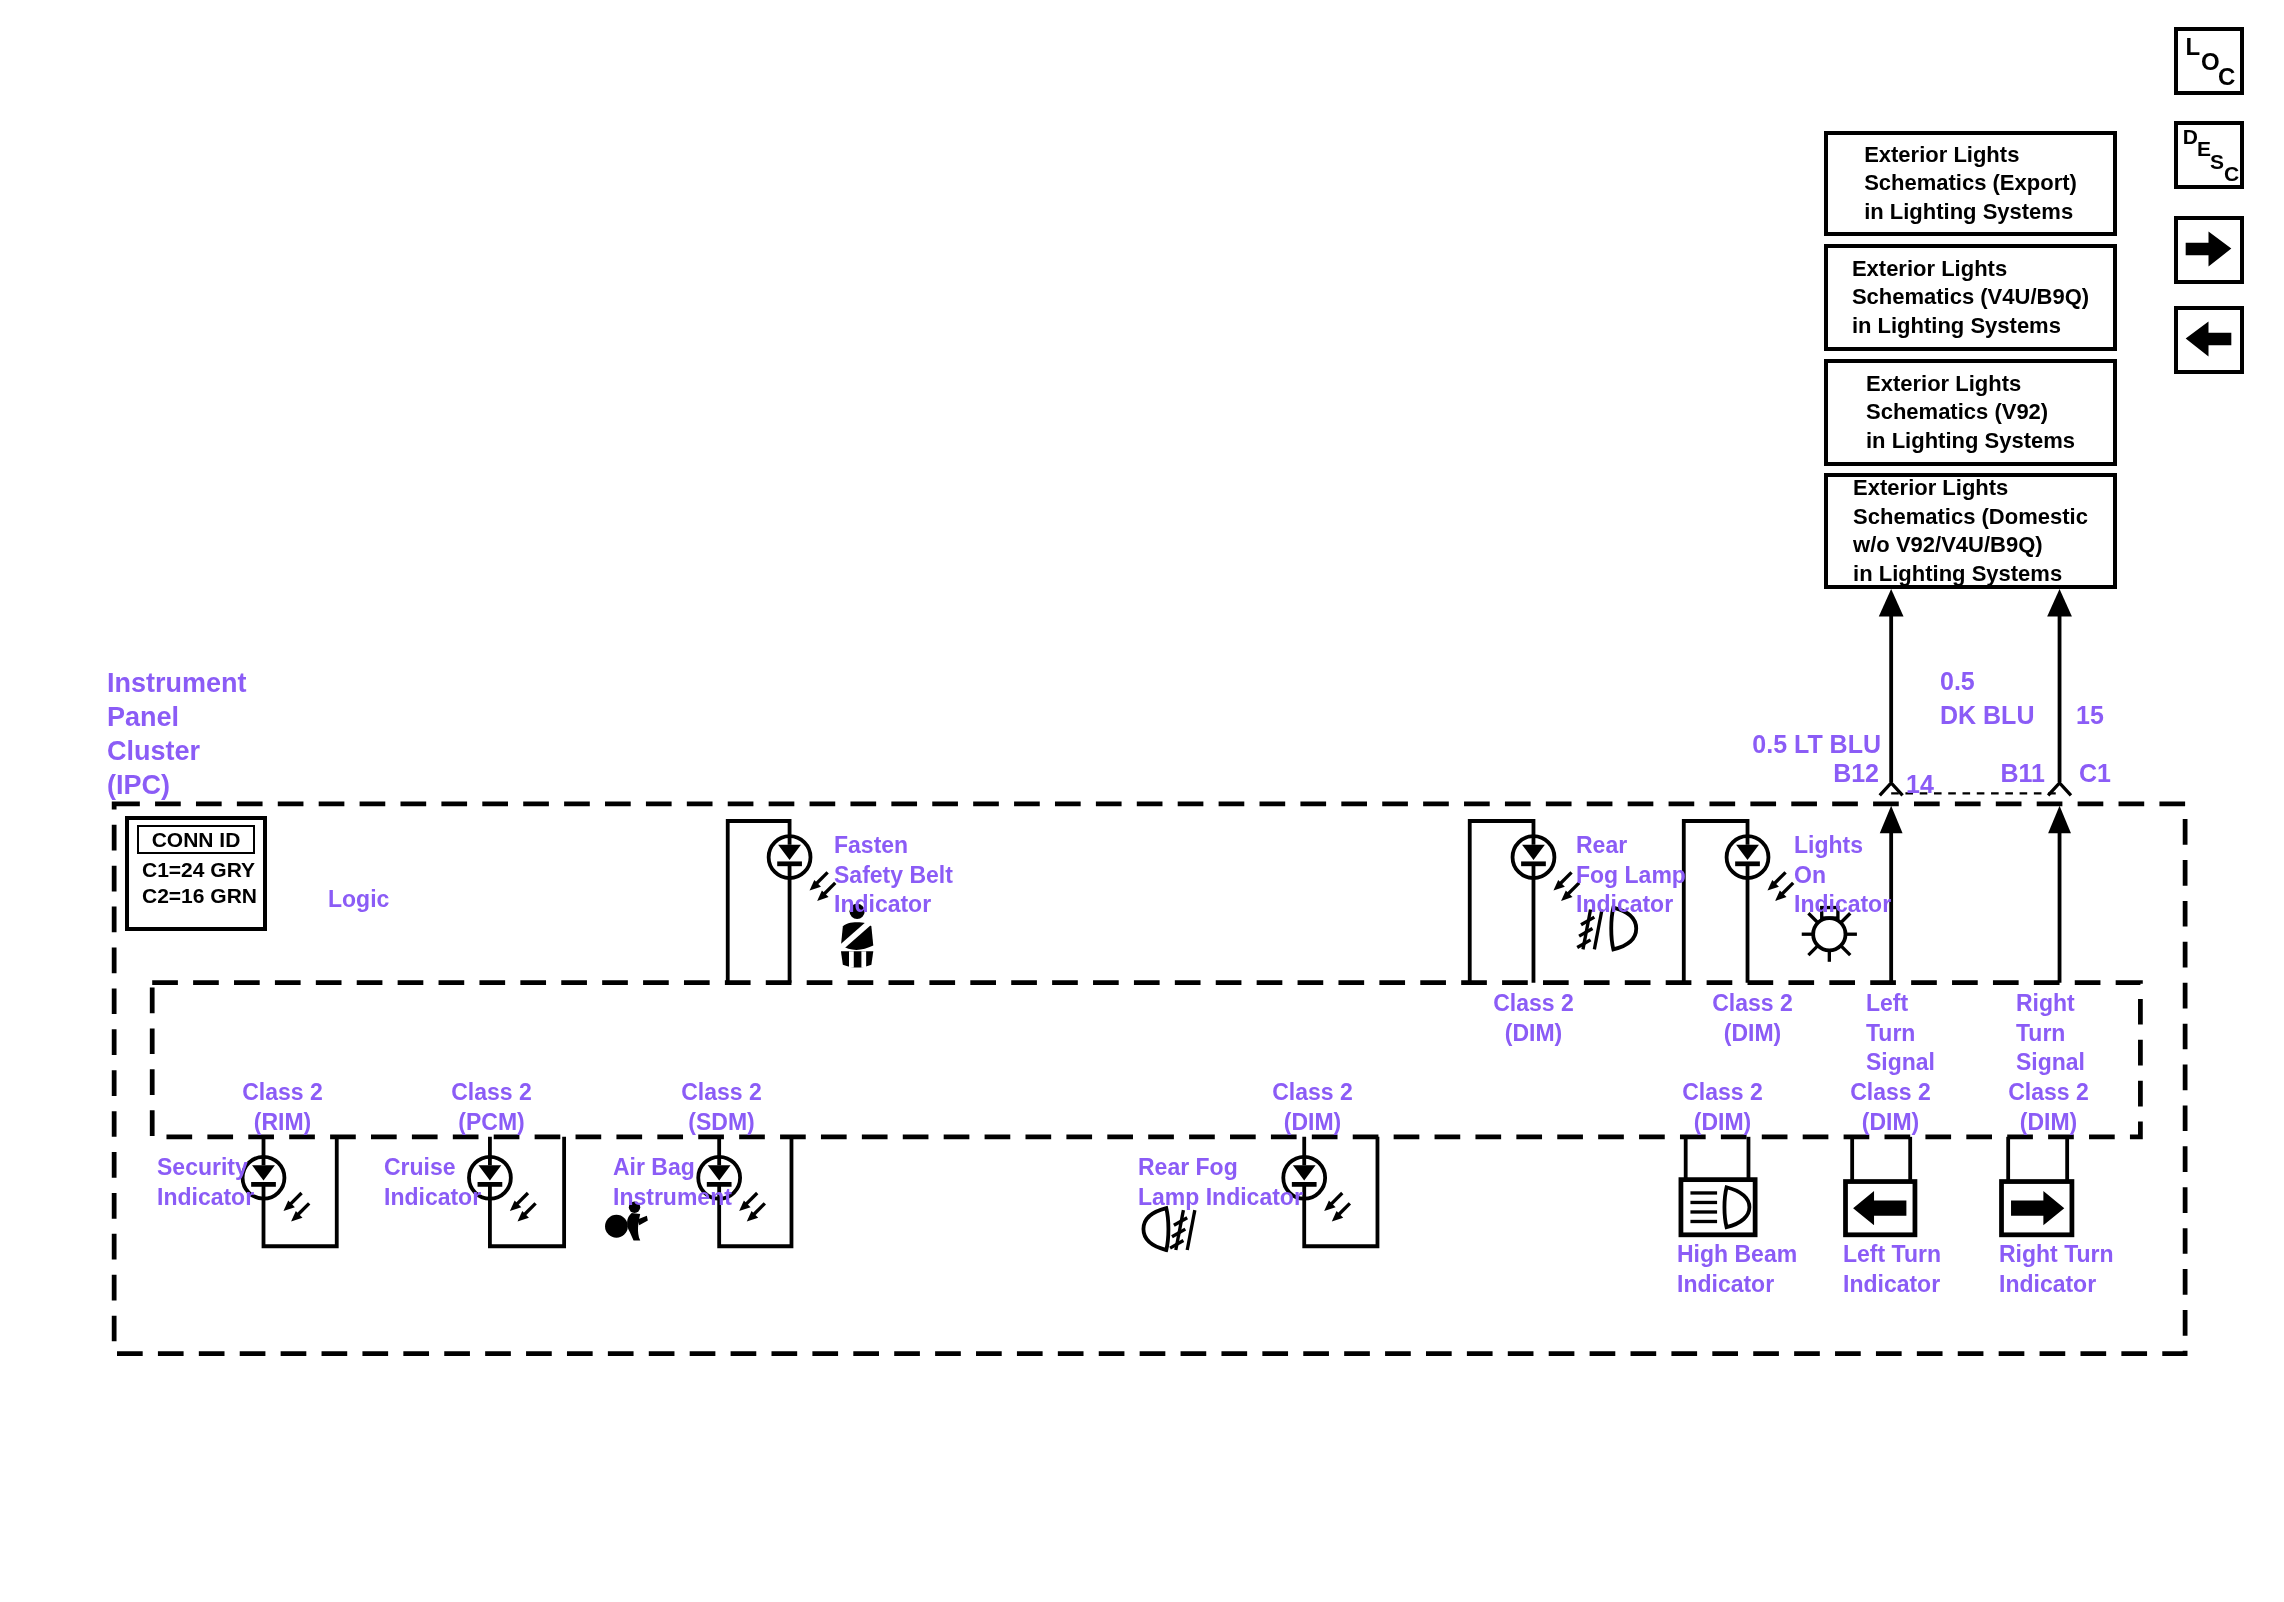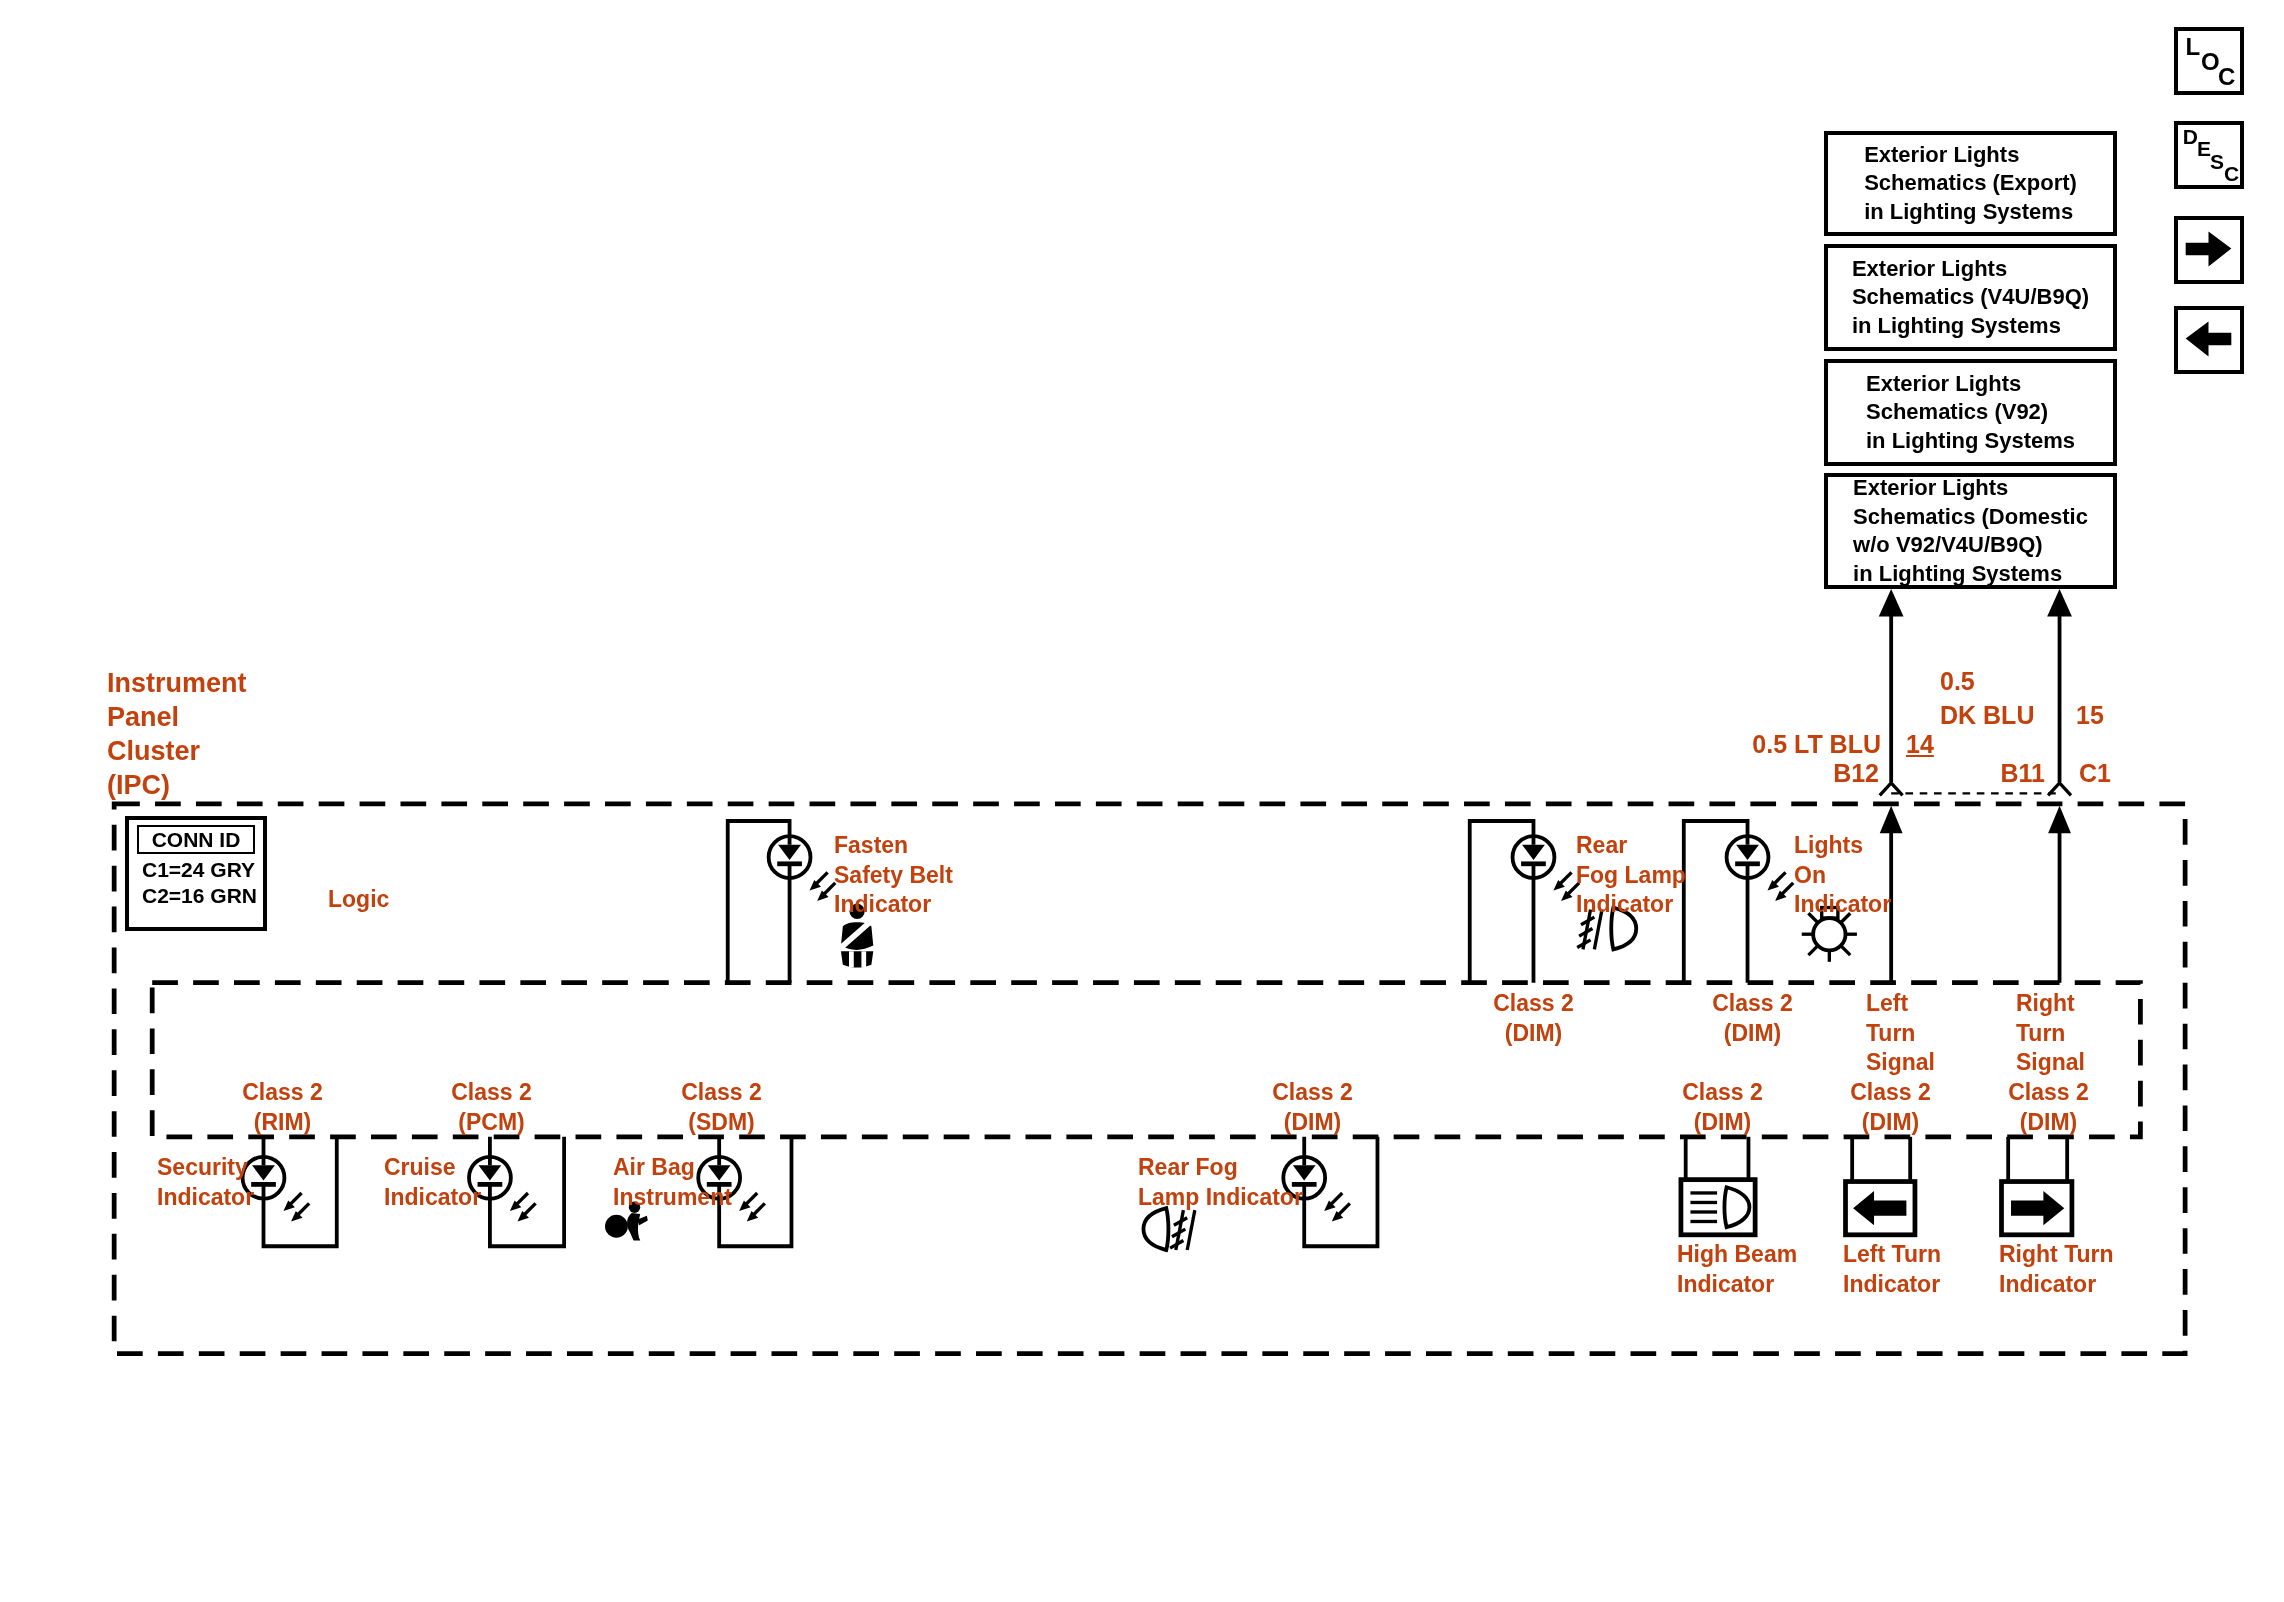--- a/index.html
+++ b/index.html
@@ -1,21 +1,21 @@
 <!DOCTYPE html>
 <html style="font-size:15px"><head>
 <meta charset="utf-8">
 <style>
   html,body { margin:0; padding:0; background:#fff; }
   #stage {
     position:relative; width:2285px; height:1603px; background:#ffffff;
     font-family:"Liberation Sans", sans-serif; color:#000; overflow:hidden;
   }
   #gfx { position:absolute; left:0; top:0; }
-  .lbl { position:absolute; font-weight:bold; white-space:pre-line; color:#c2410c; }
+  .lbl { position:absolute; font-weight:bold; white-space:pre-line; color:#8b5cf6; }
   .s24 { font-size:23px; line-height:29.5px; }
   .s28 { font-size:27px; line-height:34px; }
   .s31 { font-size:25px; line-height:31px; }
   .ctr { text-align:center; }
   .rt  { text-align:right; }
   .navbox {
     position:absolute; left:1824px; width:293px; box-sizing:border-box;
     border:4.8px solid #000; background:#fff;
     display:flex; align-items:center; justify-content:center;
   }
@@ -246,21 +246,21 @@
       <polygon points="8,24 32,24 32,12 56,30 32,49 32,37 8,37" fill="#000"></polygon>
     </svg>
   </div>
   <div class="cornerbtn" style="top:306px;">
     <svg width="61" height="58" viewBox="0 0 64 61">
       <polygon points="56,24 32,24 32,12 8,30 32,49 32,37 56,37" fill="#000"></polygon>
     </svg>
   </div>
 
   <div class="lbl s31 rt" style="left:1674px; top:729px; width:207px;">0.5 LT BLU</div>
-  <div class="lbl s31" style="left:1906px; top:729px;text-decoration:underline;">14</div>
+  <div class="lbl s31" style="left:1906px; top:769px;">14</div>
   <div class="lbl s31 rt" style="left:1674px; top:758px; width:205px;">B12</div>
   <div class="lbl s31" style="left:1940px; top:666px;">0.5</div>
   <div class="lbl s31" style="left:1940px; top:700px;">DK BLU</div>
   <div class="lbl s31" style="left:2076px; top:700px;">15</div>
   <div class="lbl s31 rt" style="left:1864px; top:758px; width:181px;">B11</div>
   <div class="lbl s31" style="left:2079px; top:758px;">C1</div>
 
   <div class="lbl s24" style="left:834px;  top:831px;">Fasten
 Safety Belt
 Indicator</div>

